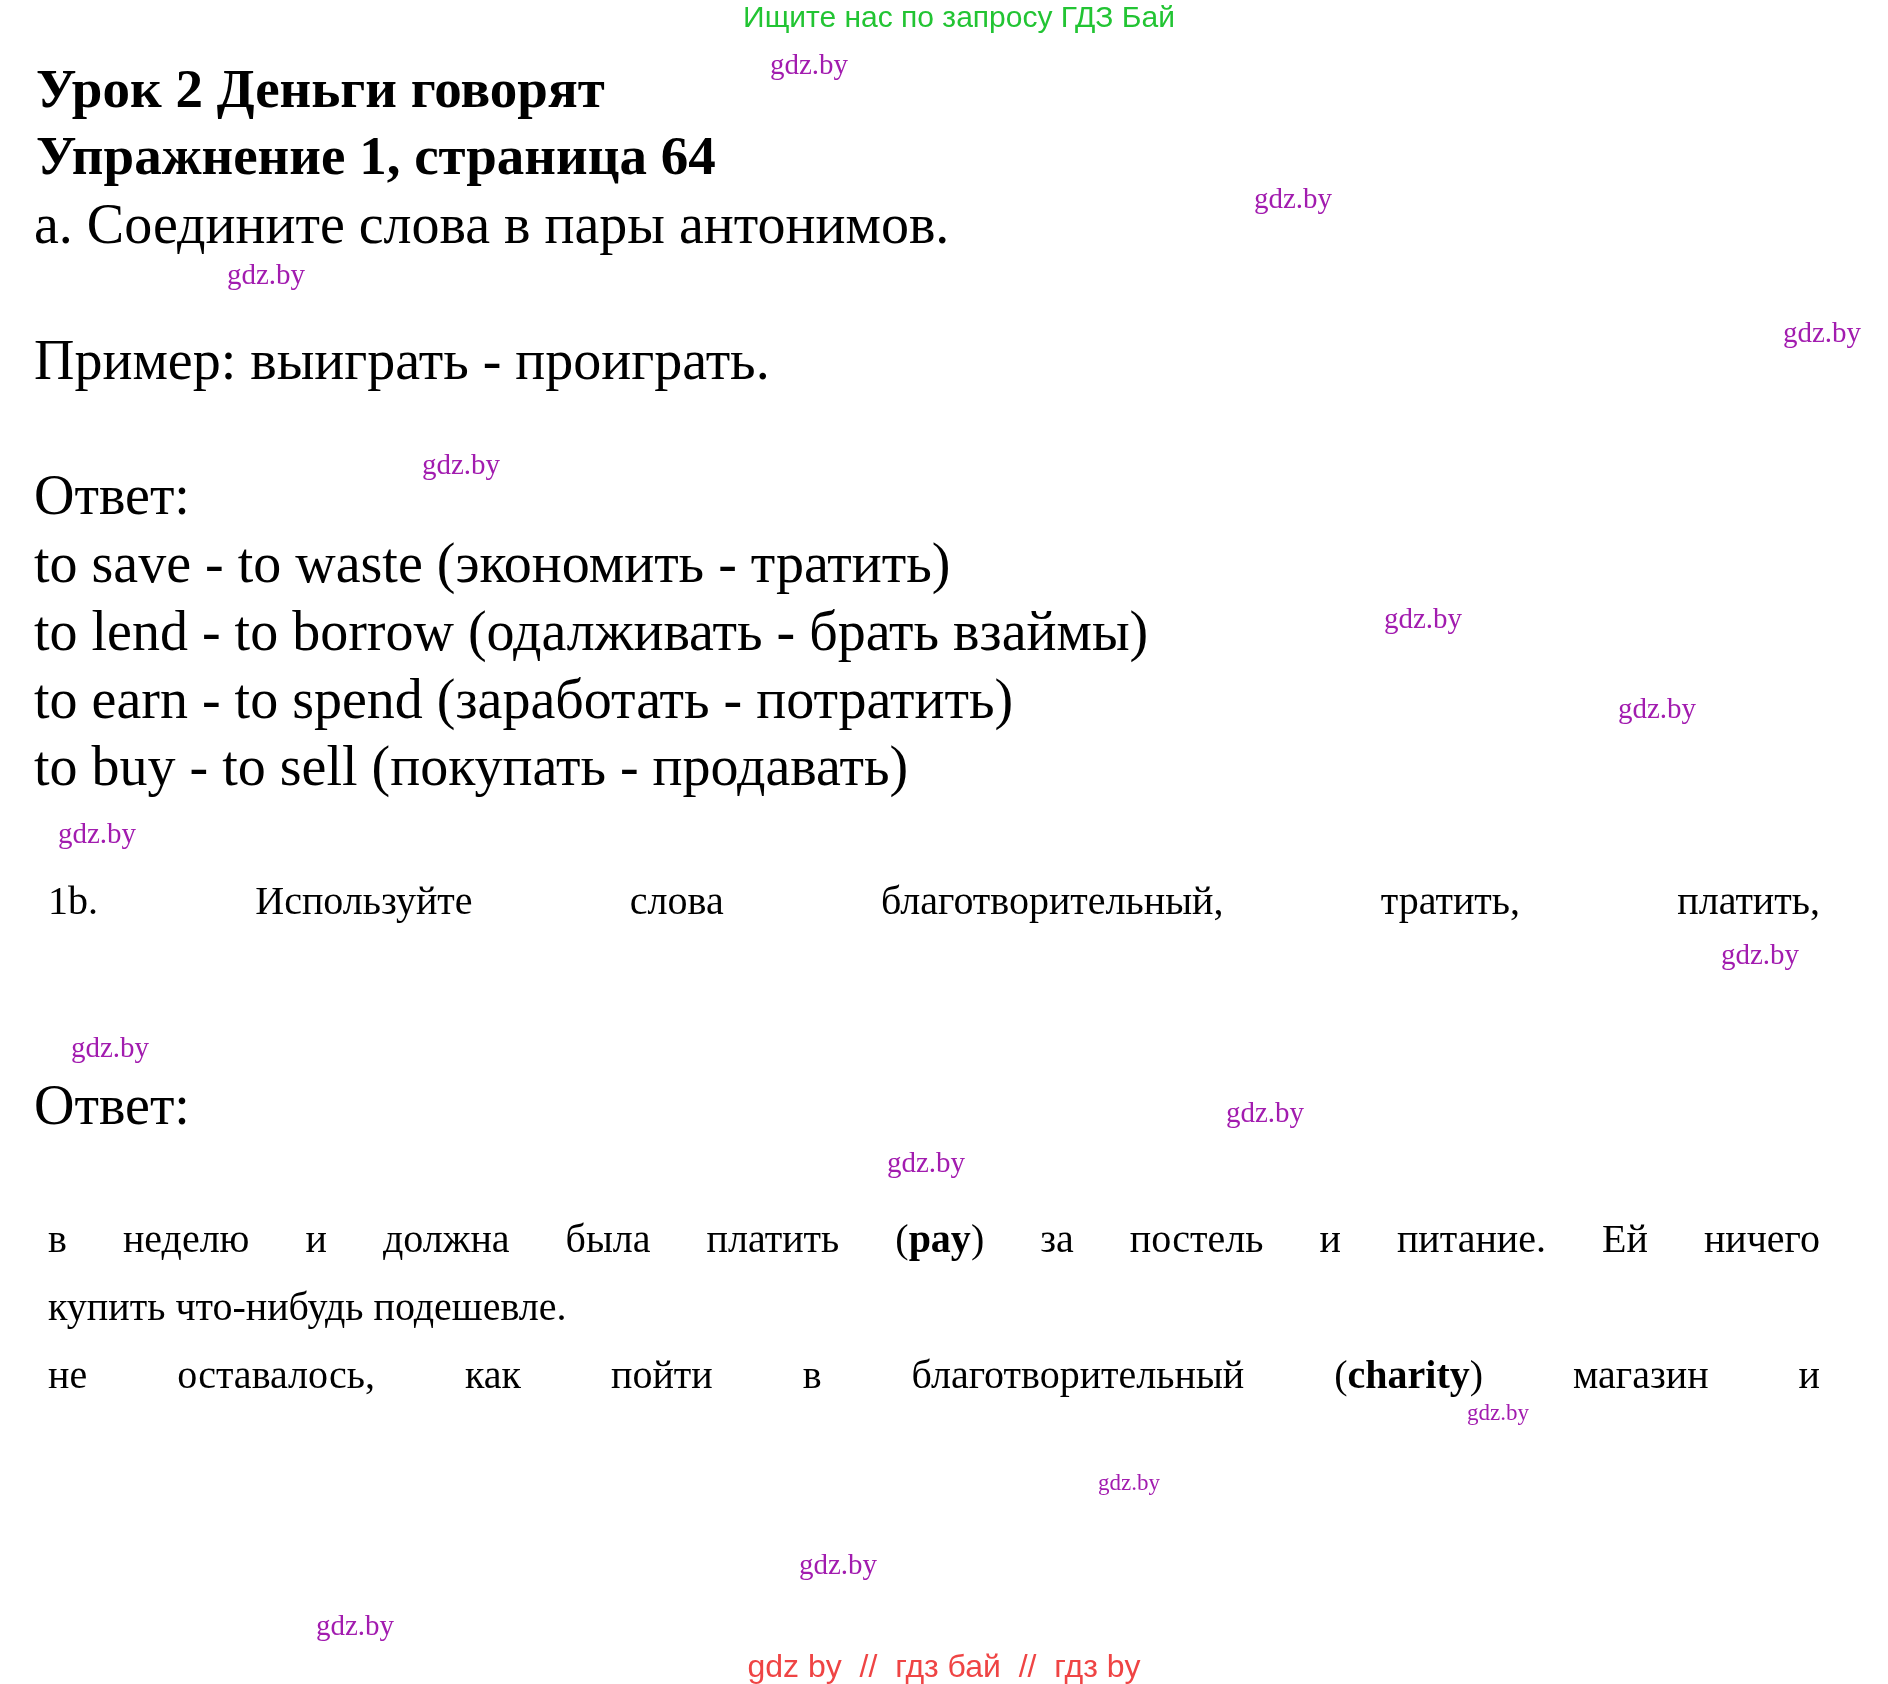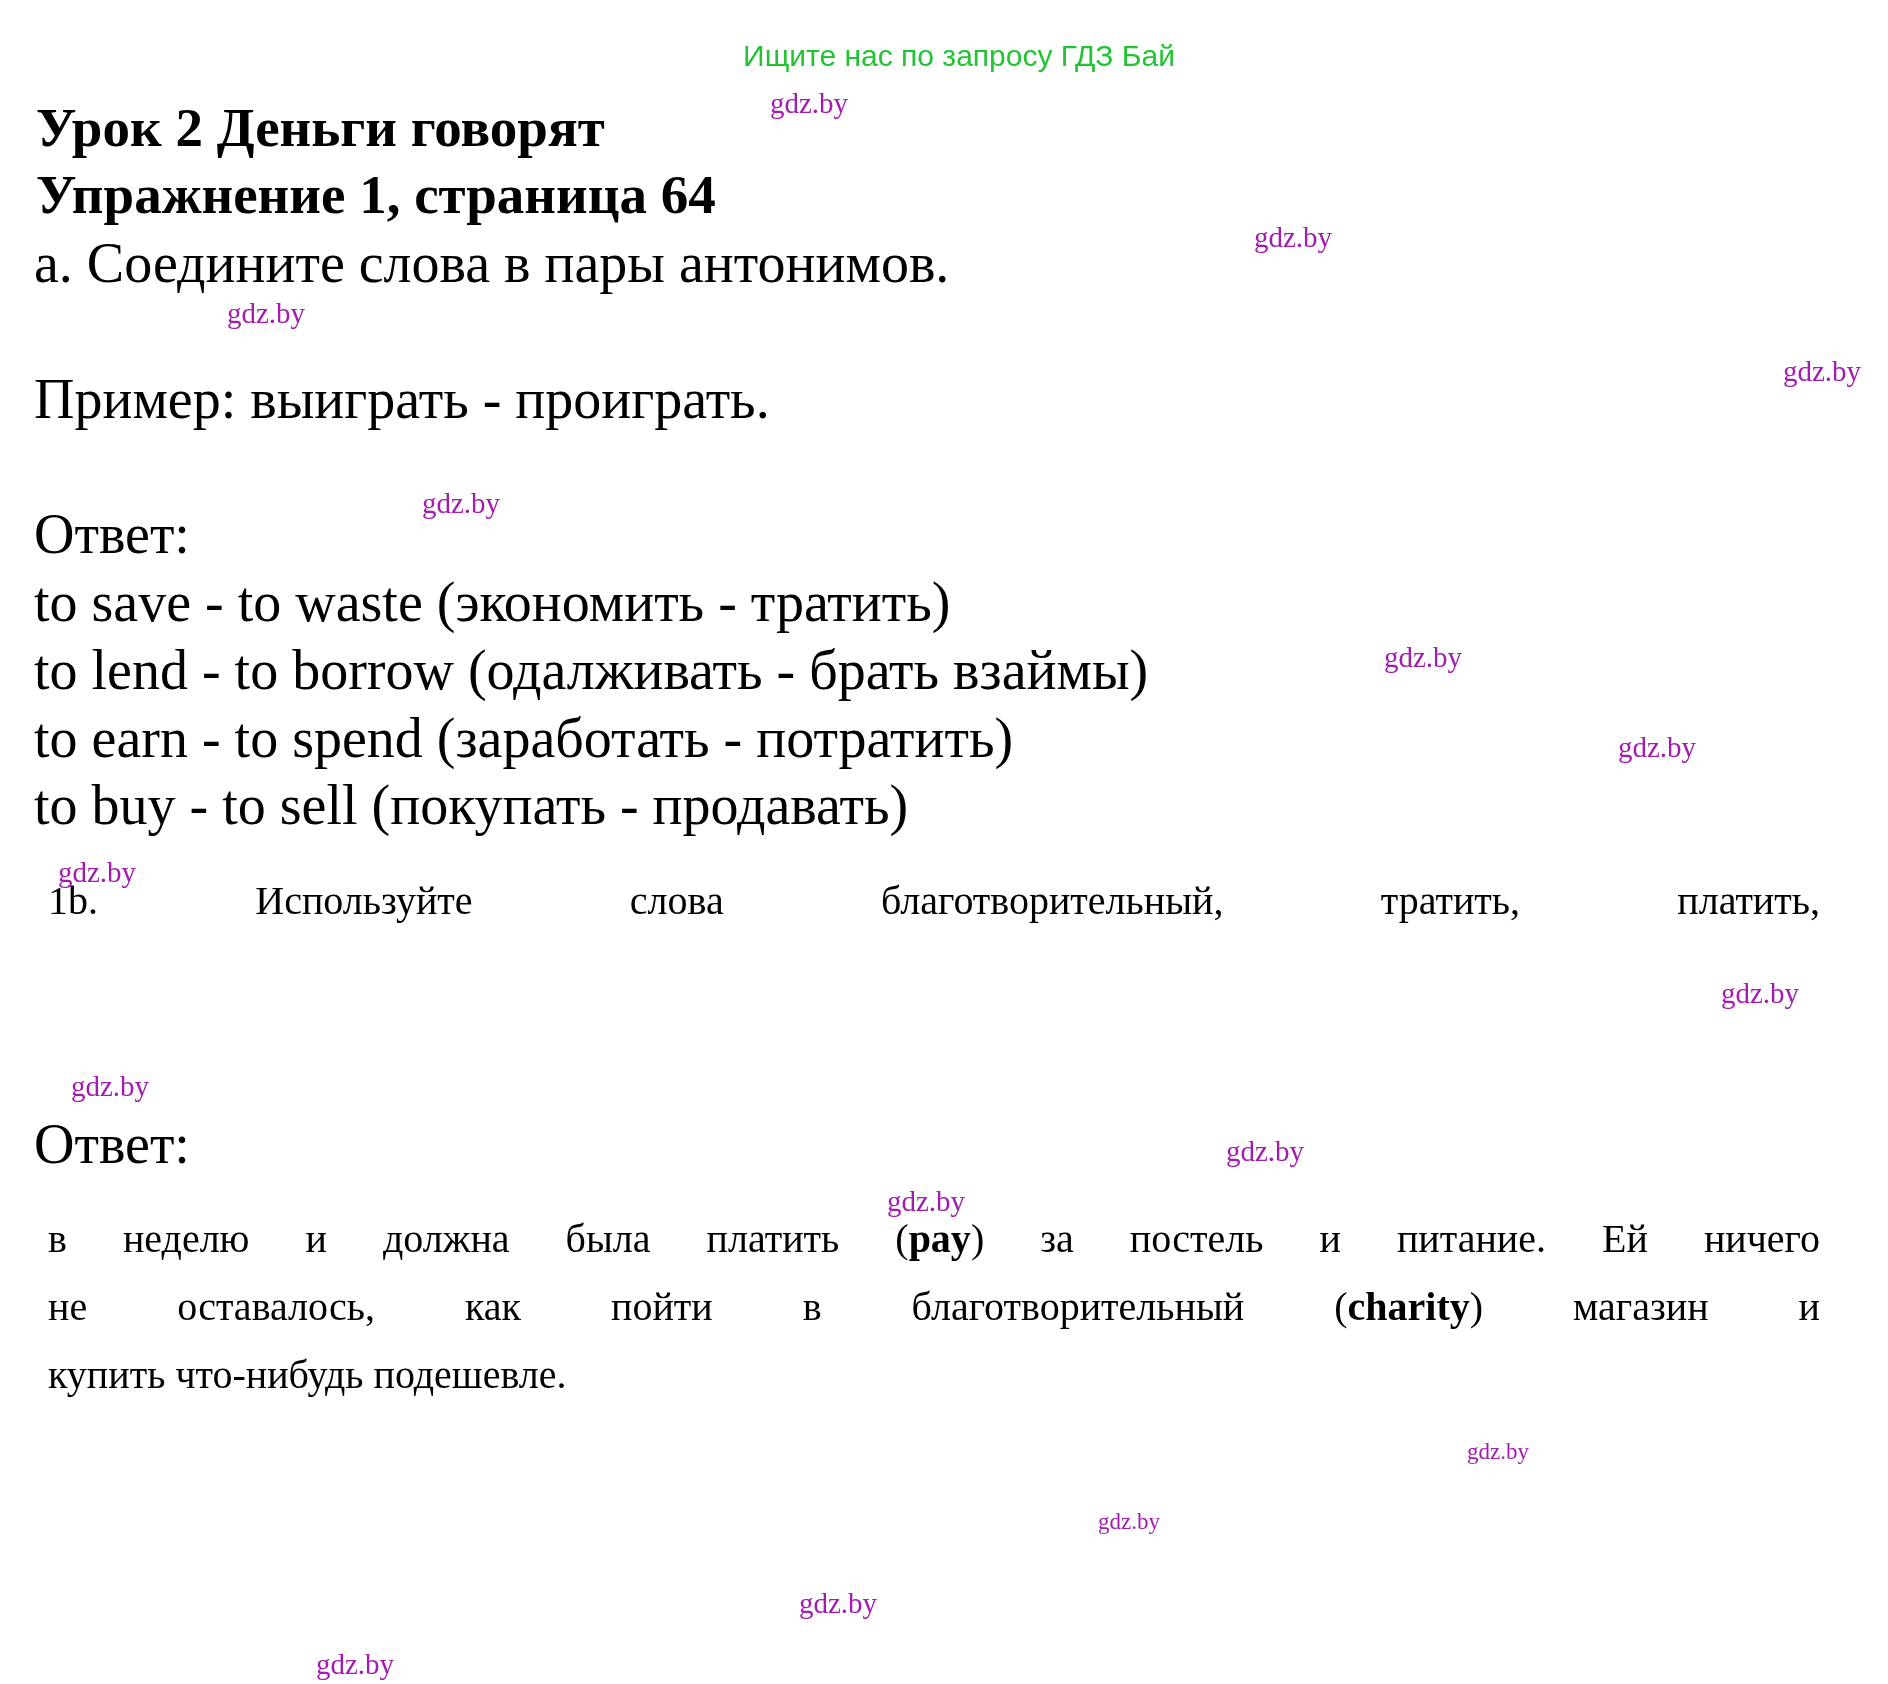--- a/index.html
+++ b/index.html
@@ -1,17 +1,17 @@
 <!DOCTYPE html>
 <html><head>
 <meta charset="utf-8">
 <style>
   html, body { margin:0; padding:0; background:#ffffff; }
   body { width:1888px; height:1684px; position:relative; overflow:hidden; font-family:"Liberation Serif", serif; color:#000; }
-  .abs { position:absolute; white-space:nowrap;margin-top:39px; }
+  .abs { position:absolute; white-space:nowrap; }
   .banner { font-family:"Liberation Sans", sans-serif; font-size:30px; line-height:34px; top:0; left:0; width:1888px; text-align:center; padding-left:30px; box-sizing:border-box; }
   .wm { font-family:Liberation Serif, serif; font-size:29px; line-height:32px; color:#a21caf; }
   .wm.small { font-size:23px; line-height:26px; }
   .h { font-weight:bold; font-size:55px; line-height:68px; left:36px; }
   .t { font-size:56px; line-height:68px; left:34px; }
   .just { position:absolute; left:48px; width:1772px; font-size:40px; line-height:68px; text-align:justify; text-align-last:left; }
   .just .ln { display:block; text-align:justify; text-align-last:justify; white-space:normal; height:68px; }
   .just .ln.last { text-align-last:left; }
   .footer { font-family:"Liberation Sans", sans-serif; font-size:32px; line-height:36px; top:1648px; left:0; width:1888px; text-align:center; }
   b { font-weight:bold; }
@@ -35,22 +35,22 @@
 <div class="abs t" style="top:732px;">to buy - to sell (покупать - продавать)</div>
 
 <div class="just" style="top:867px;">
   <span class="ln">1b. Используйте слова благотворительный, тратить, платить,</span>
 </div>
 
 <div class="abs t" style="top:1071px;">Ответ:</div>
 
 <div class="just" id="para" style="top:1205px;">
     <span class="ln">в неделю и должна была платить (<b>pay</b>) за постель и питание. Ей ничего</span>
+    <span class="ln last">купить что-нибудь подешевле.</span>
     <span class="ln">не оставалось, как пойти в благотворительный (<b>charity</b>) магазин и</span>
-    <span class="ln last">купить что-нибудь подешевле.</span>
   </div>
 
 <div class="abs wm" style="left:770px; top:48px;">gdz.by</div>
 <div class="abs wm" style="left:1254px; top:182px;">gdz.by</div>
 <div class="abs wm" style="left:227px; top:258px;">gdz.by</div>
 <div class="abs wm" style="left:1783px; top:316px;">gdz.by</div>
 <div class="abs wm" style="left:422px; top:448px;">gdz.by</div>
 <div class="abs wm" style="left:1384px; top:602px;">gdz.by</div>
 <div class="abs wm" style="left:1618px; top:692px;">gdz.by</div>
 <div class="abs wm" style="left:58px; top:817px;">gdz.by</div>

